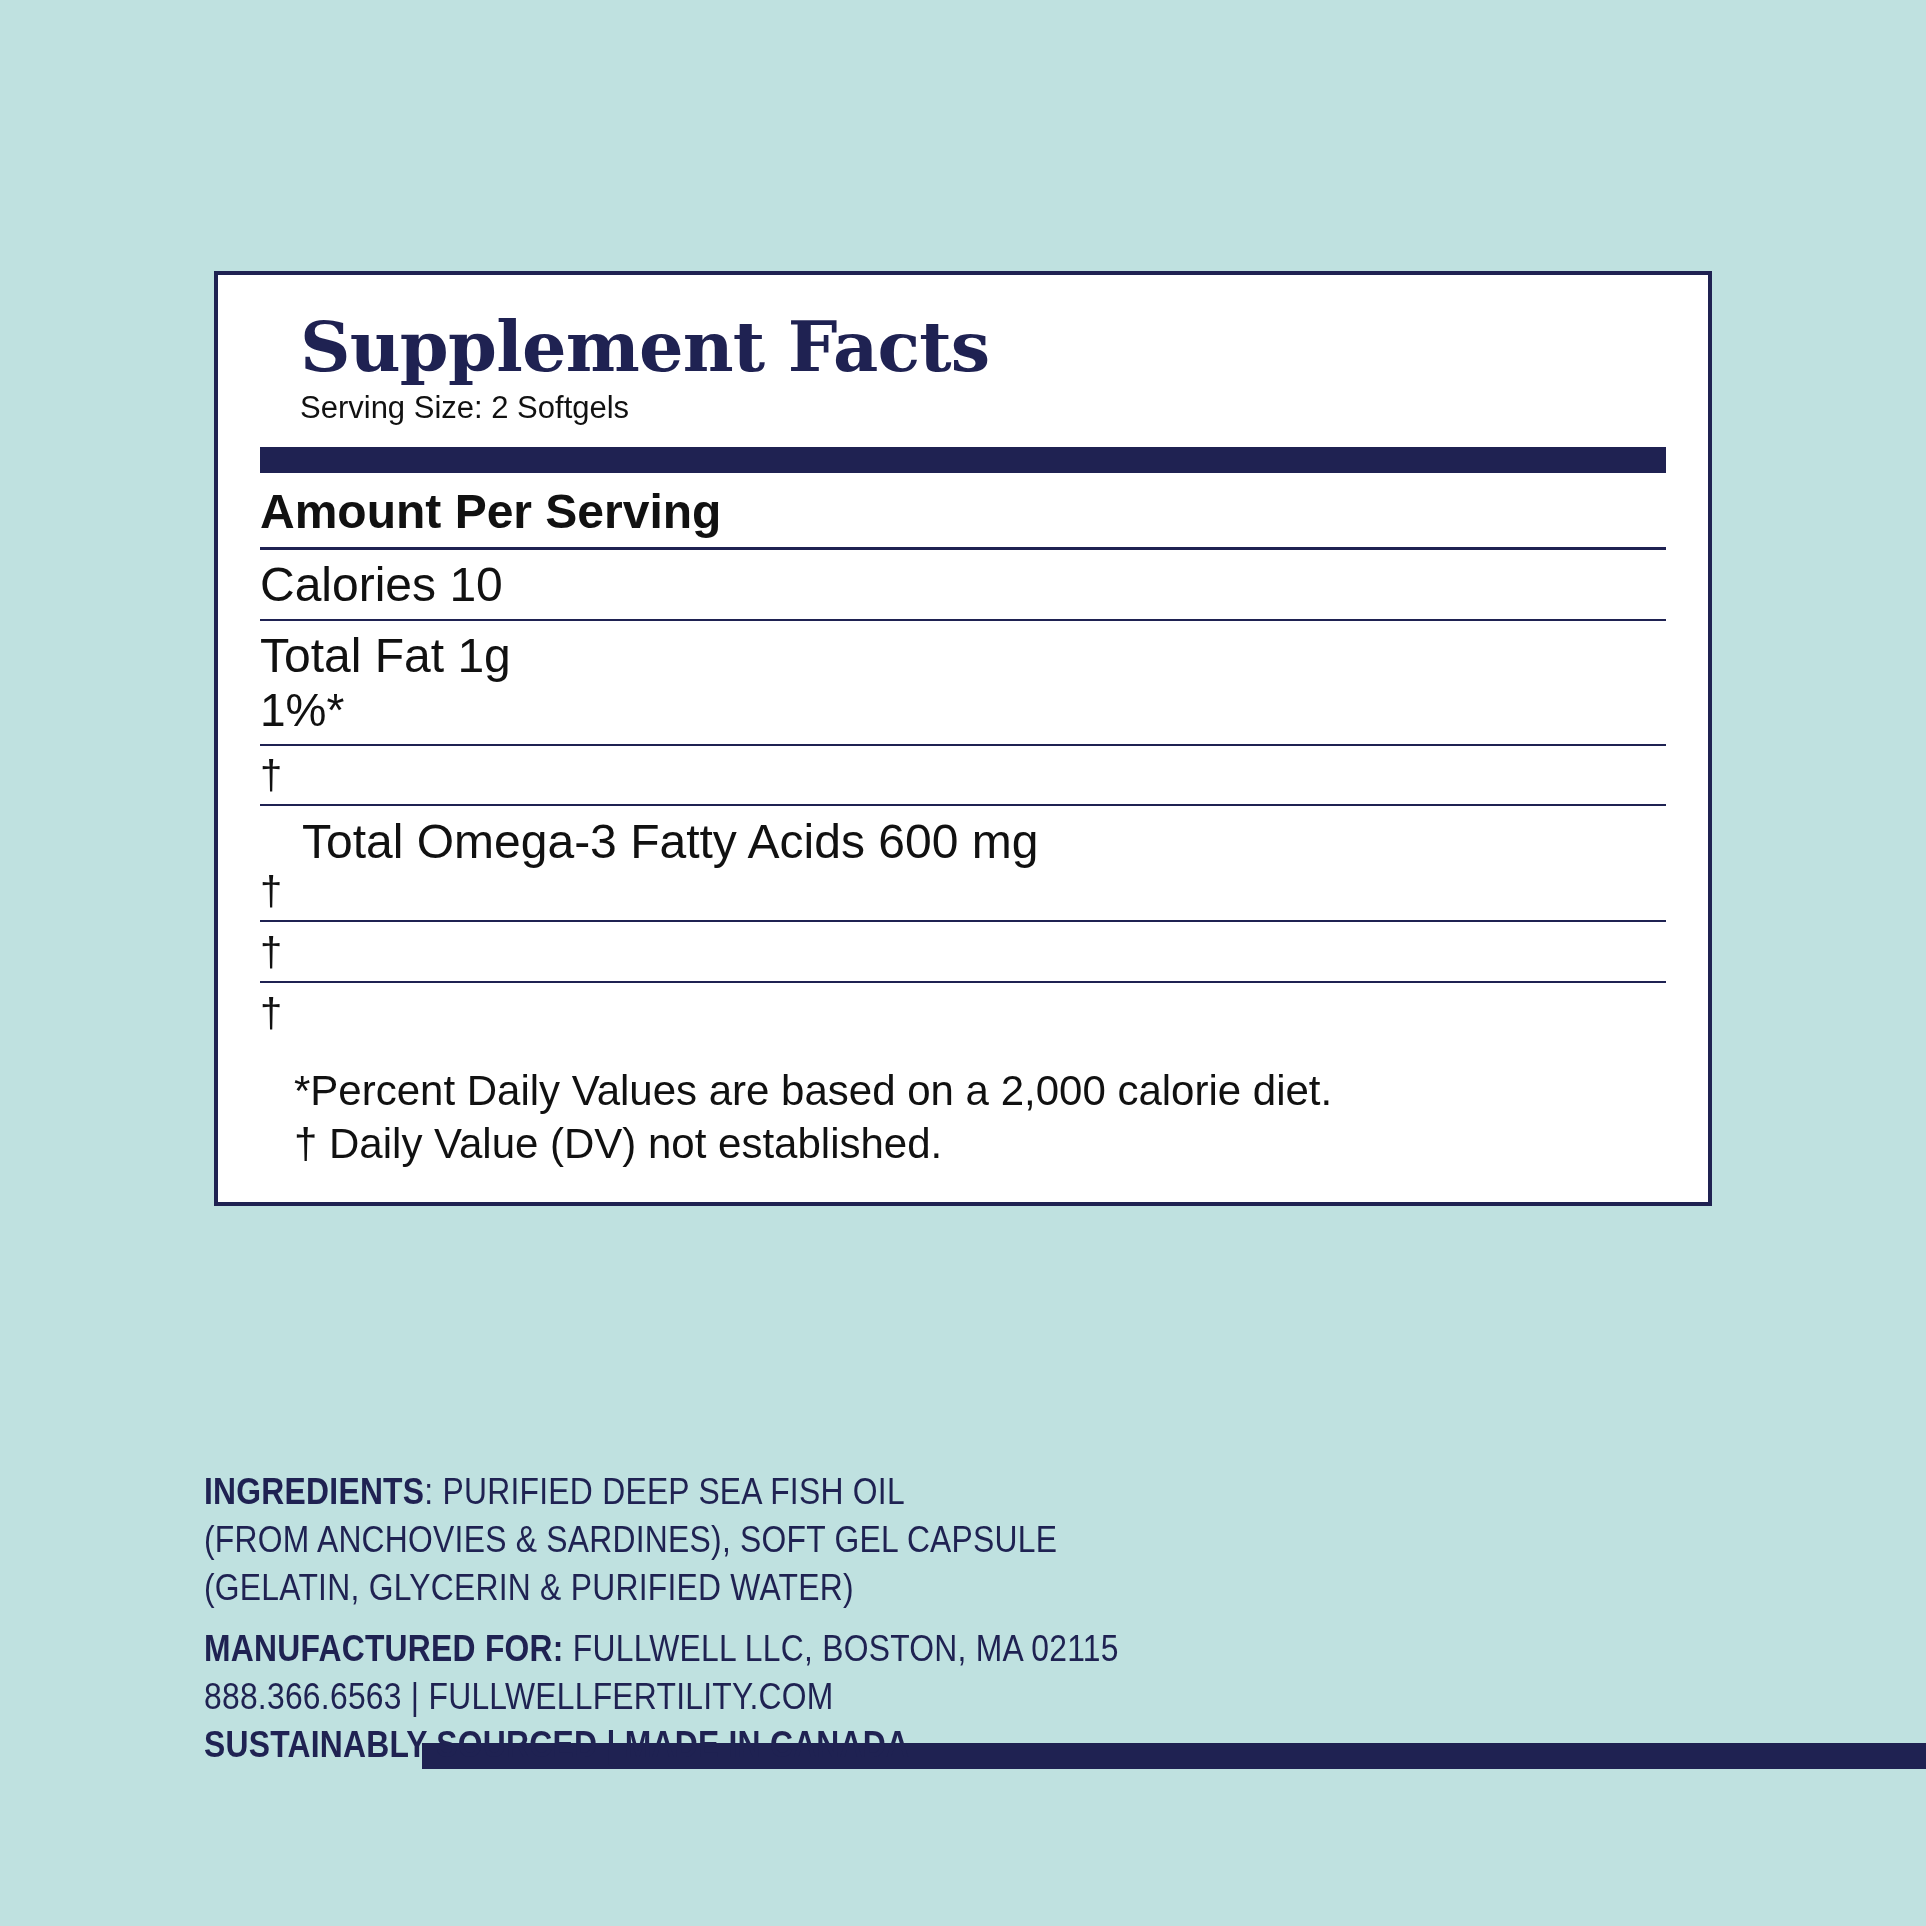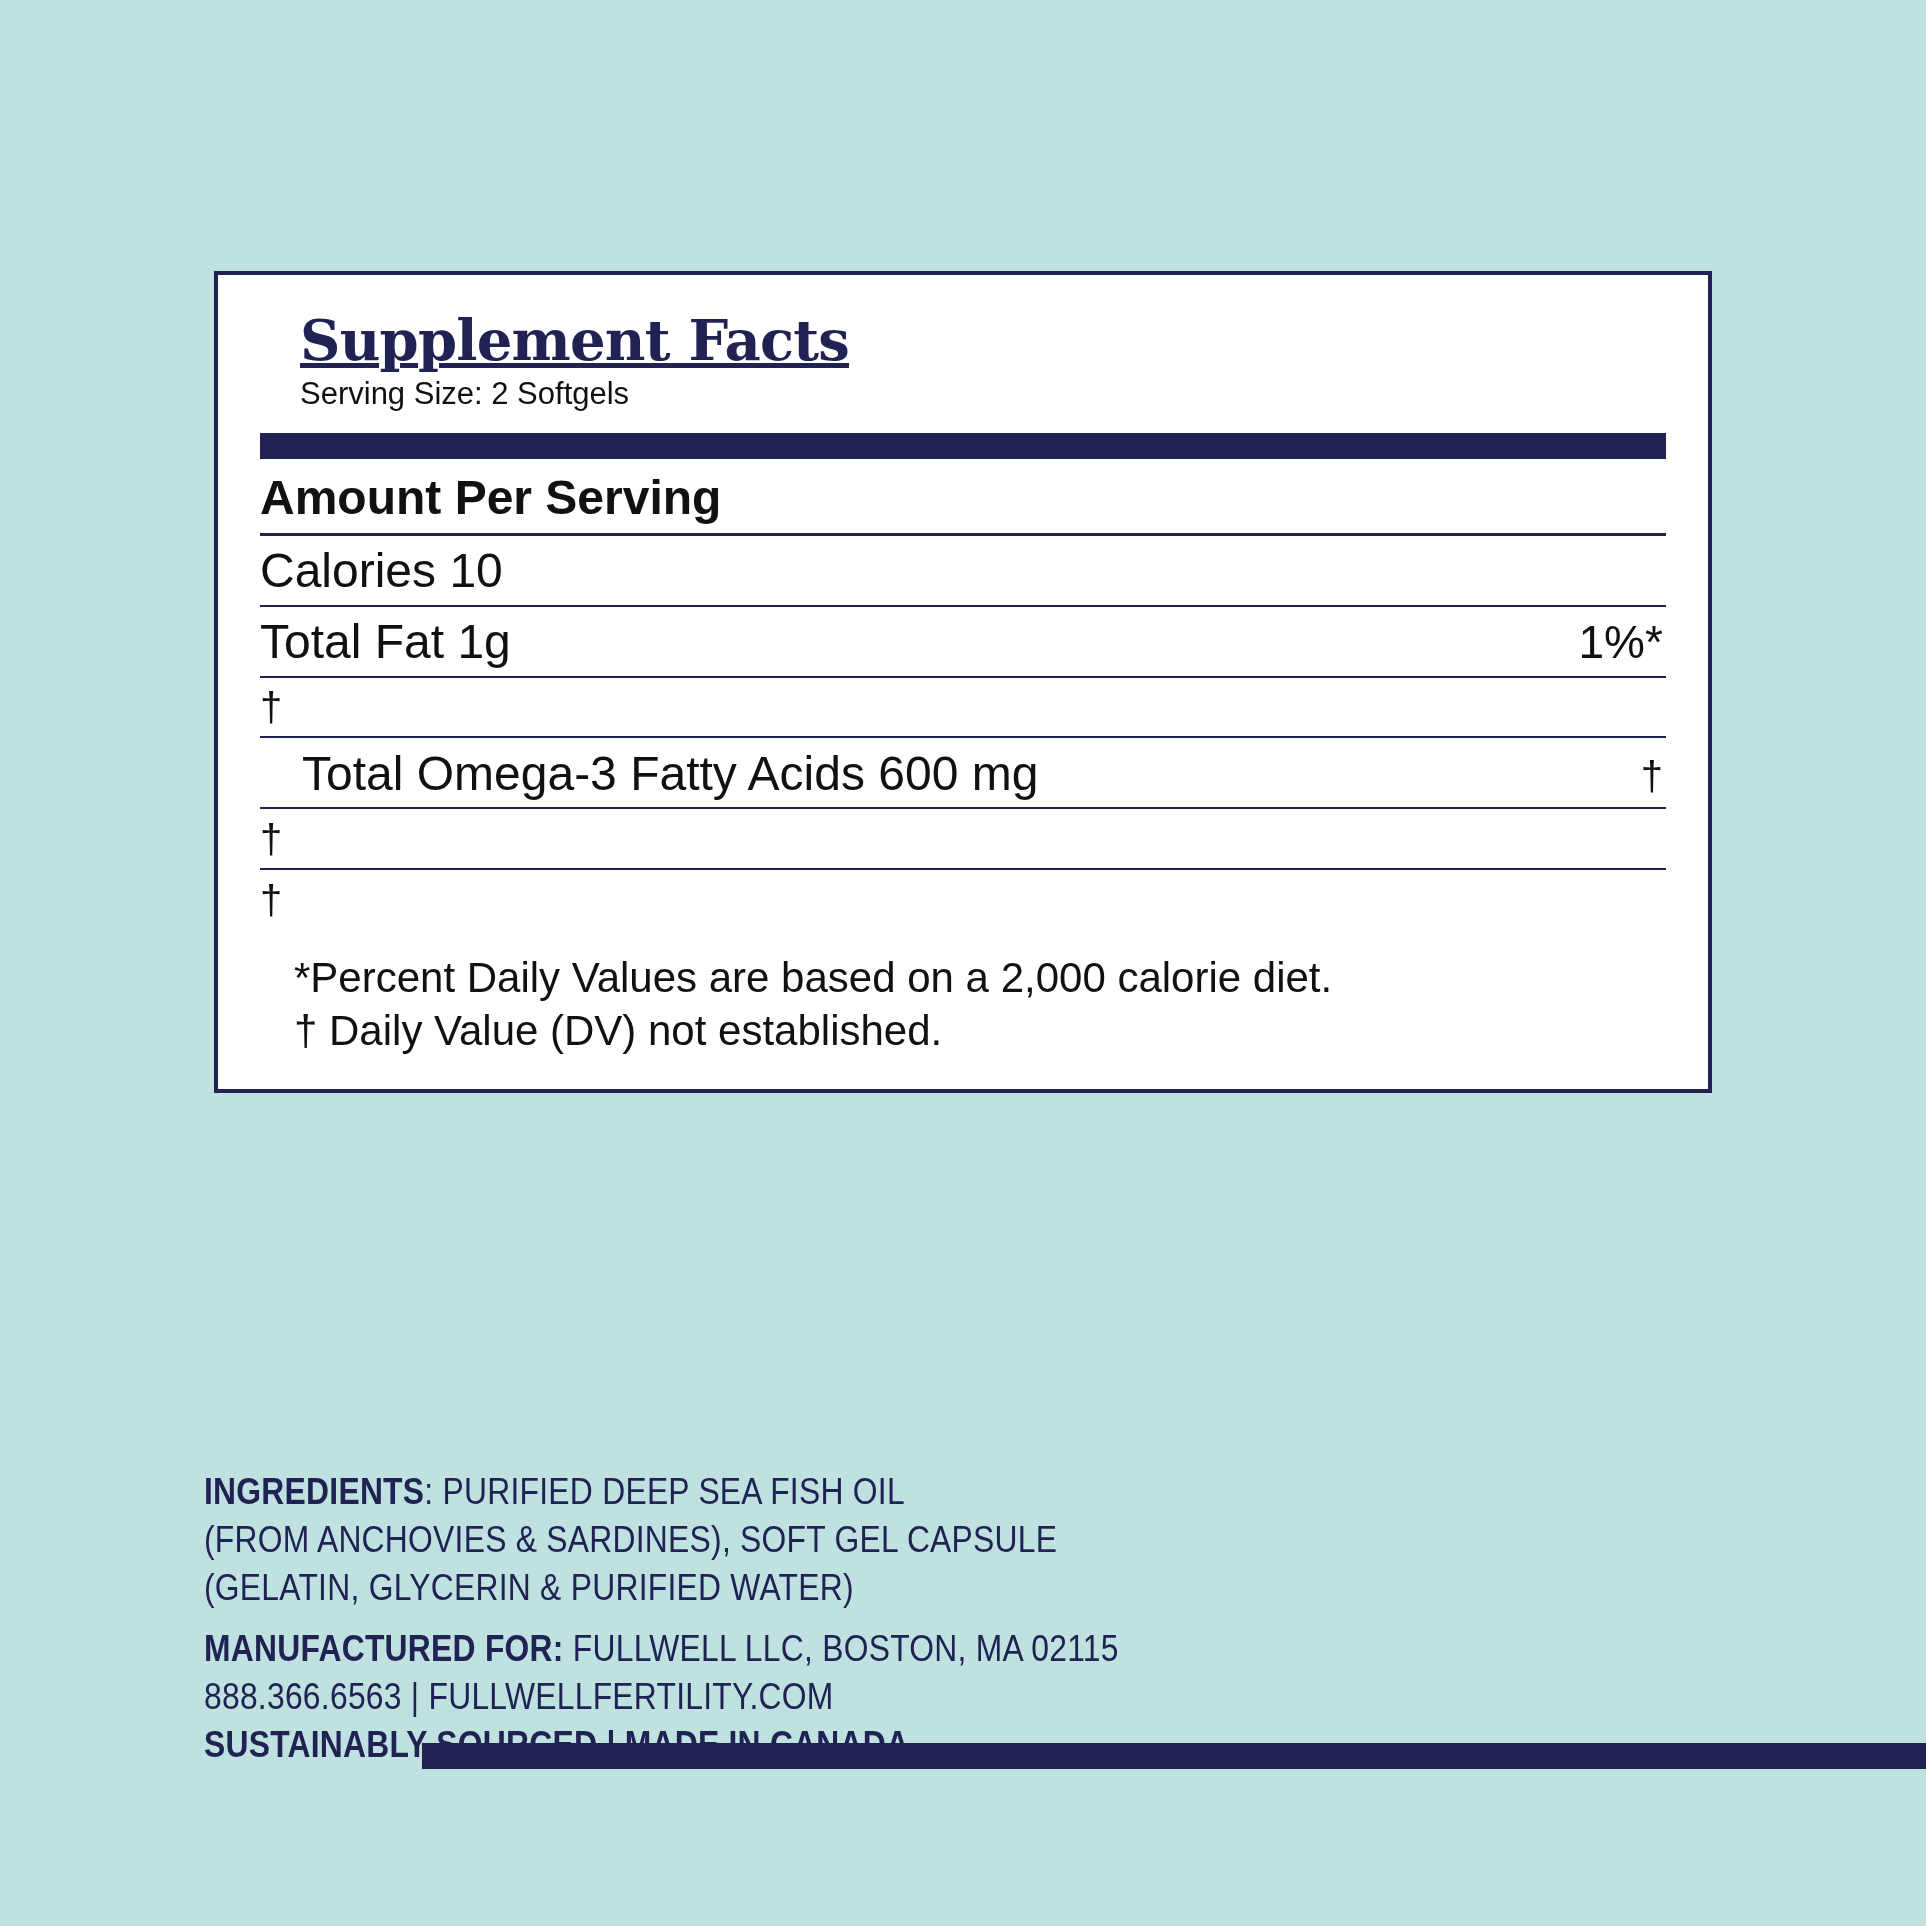--- a/index.html
+++ b/index.html
@@ -29,25 +29,24 @@
     box-sizing: border-box;
     background: #ffffff;
     border: 4.6px solid #1f2252;
     padding: 26px 42px 31px 42px;
   }
 
   .facts-title {
     font-family: "DejaVu Serif", serif;
     font-weight: 700;
     color: #1f2252;
-    font-size: 56px;
+    font-size: 70px;
     line-height: 1.0;
     letter-spacing: -0.8px;
     margin: 10.8px 0 7.7px 40px;
-    text-decoration: underline;
   }
 
   .serving-line {
     font-size: 31px;
     color: #111111;
     line-height: 1.22;
     margin-left: 40px;
     font-weight: 400;
   }
 
@@ -59,20 +58,21 @@
   .bar-thick.bottom {
     margin-top: 0;
   }
 
   .row {
     display: flex;
     align-items: baseline;
     justify-content: space-between;
     border-bottom: 2.3px solid #1f2252;
     padding: 7.7px 0 6.2px 0;
+    flex-direction: column;
   }
   .row:last-child { border-bottom: none; }
 
   .row-head {
     font-weight: 700;
     font-size: 49px;
     color: #111111;
     border-bottom: 3.9px solid #1f2252;
     padding: 10.8px 0 7.7px 0;
   }

